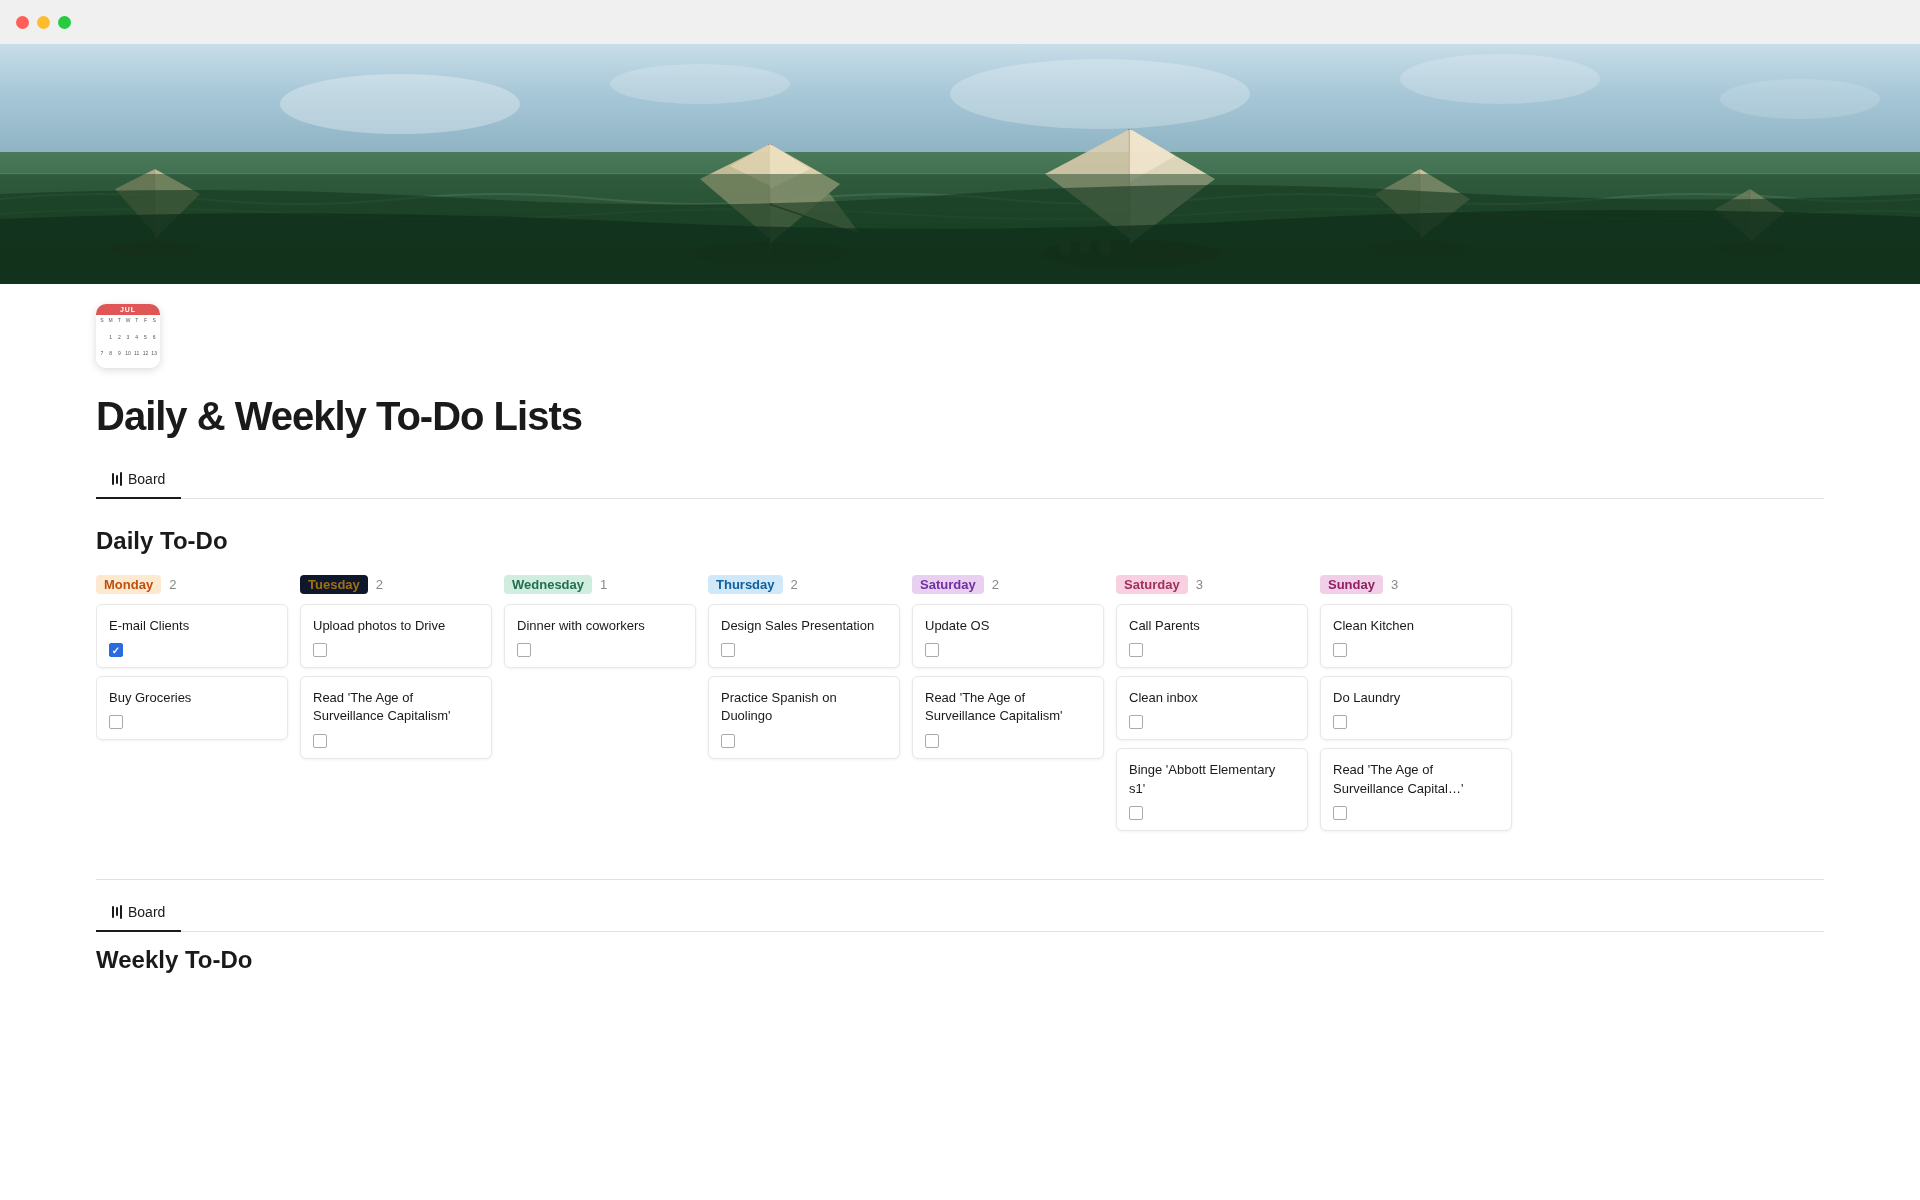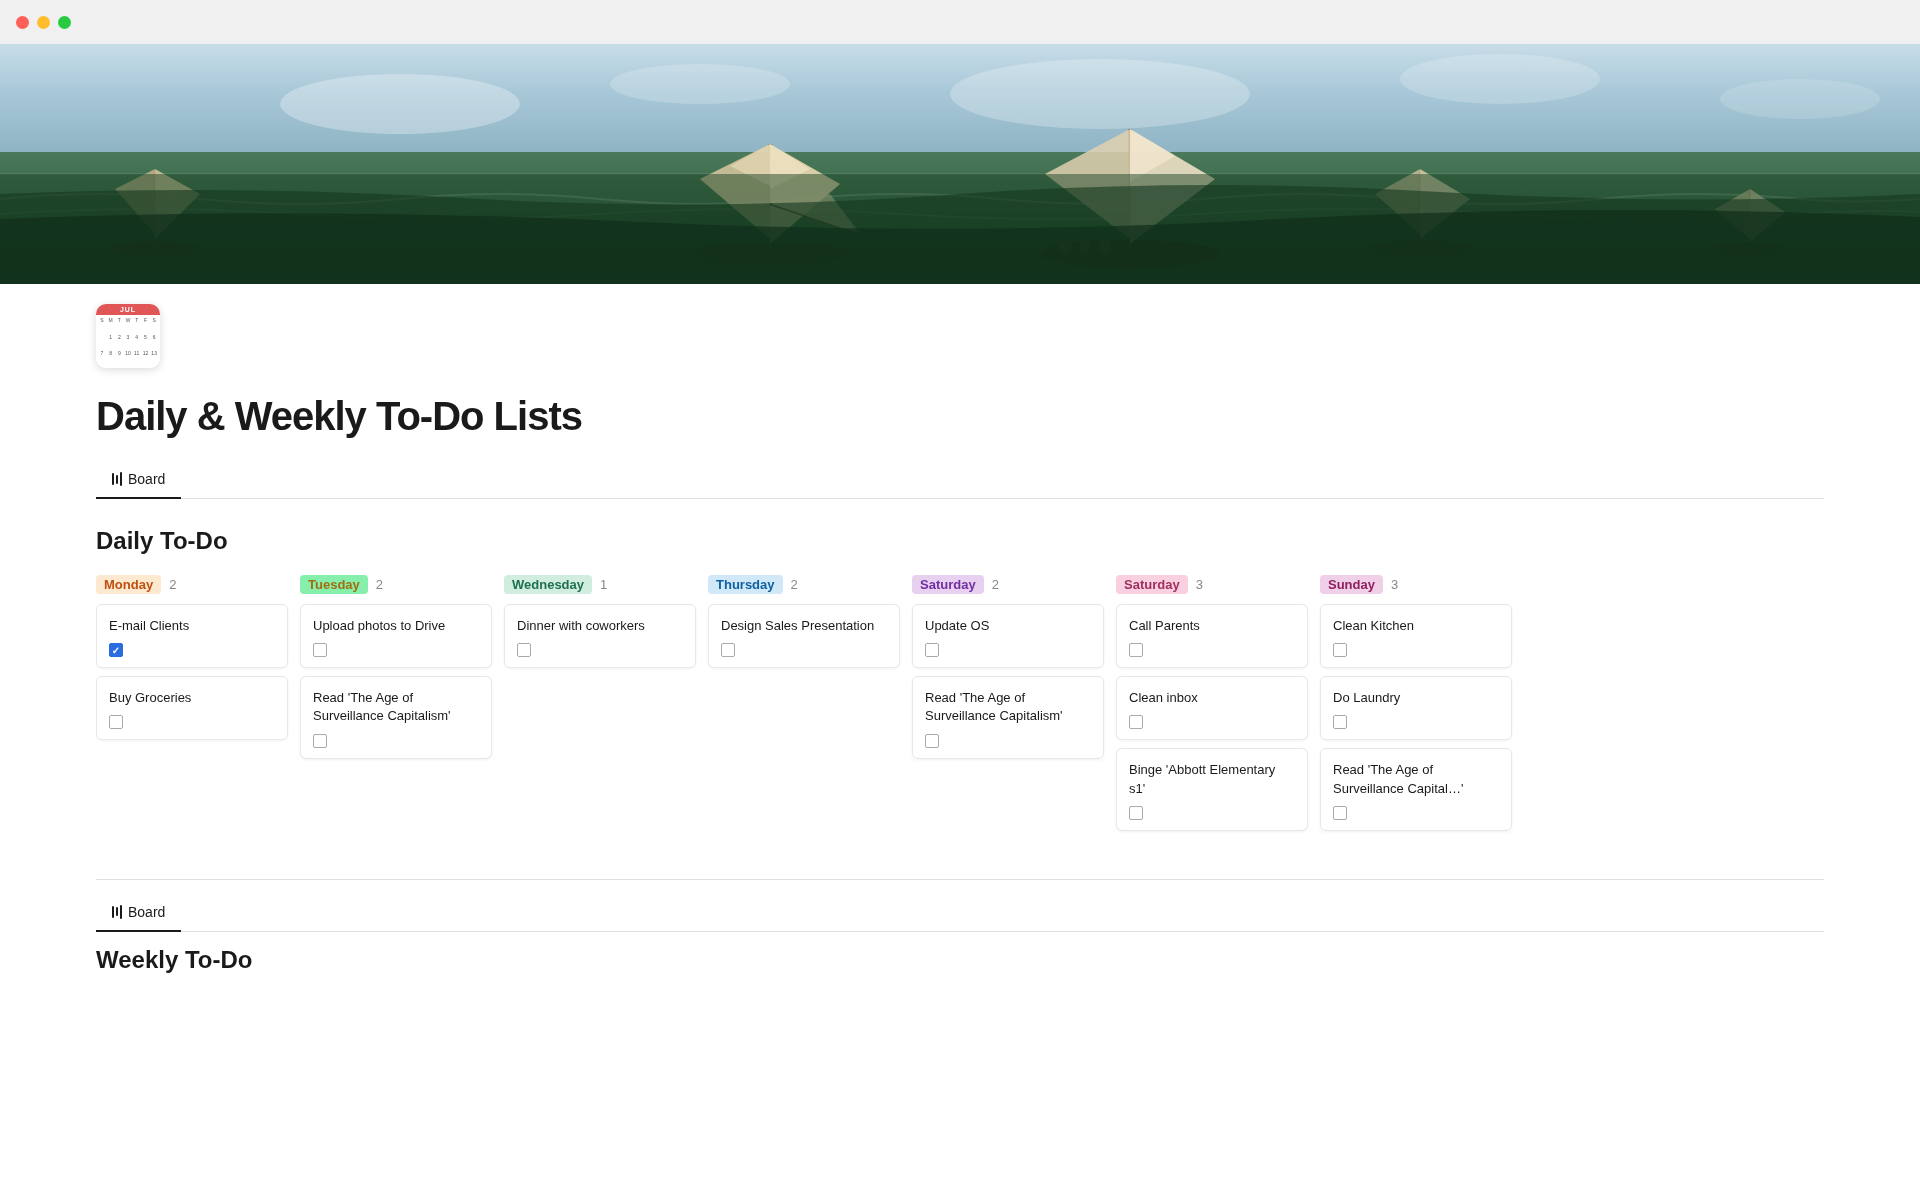--- a/index.html
+++ b/index.html
@@ -172,21 +172,21 @@
       gap: 8px;
       margin-bottom: 10px;
     }
     .day-badge {
       font-size: 13px;
       font-weight: 600;
       padding: 2px 8px;
       border-radius: 4px;
     }
     .day-monday { background: #fde8d0; color: #c05010; }
-    .day-tuesday { background: #86efac; color: #a07010; }
+    .day-tuesday { background: #0f172a; color: #a07010; }
     .day-wednesday { background: #d0ede0; color: #207050; }
     .day-thursday { background: #d0e8f8; color: #1060a0; }
     .day-friday { background: #e8d0f0; color: #7030a0; }
     .day-saturday { background: #f8d0e0; color: #a03060; }
     .day-sunday { background: #f0d0e8; color: #902060; }
 
     .column-count {
       font-size: 13px;
       color: #888;
     }
@@ -416,20 +416,24 @@
     <div class="column-header">
       <span class="day-badge day-thursday">Thursday</span>
       <span class="column-count">2</span>
     </div>
 
       <div class="task-card">
         <div class="task-title">Design Sales Presentation</div>
         <div class="task-checkbox"></div>
       </div>
 
+      <div class="task-card">
+        <div class="task-title">Practice Spanish on Duolingo</div>
+        <div class="task-checkbox"></div>
+      </div>
 
   </div>
       <div class="kanban-column">
     <div class="column-header">
       <span class="day-badge day-friday">Saturday</span>
       <span class="column-count">2</span>
     </div>
 
       <div class="task-card">
         <div class="task-title">Update OS</div>

